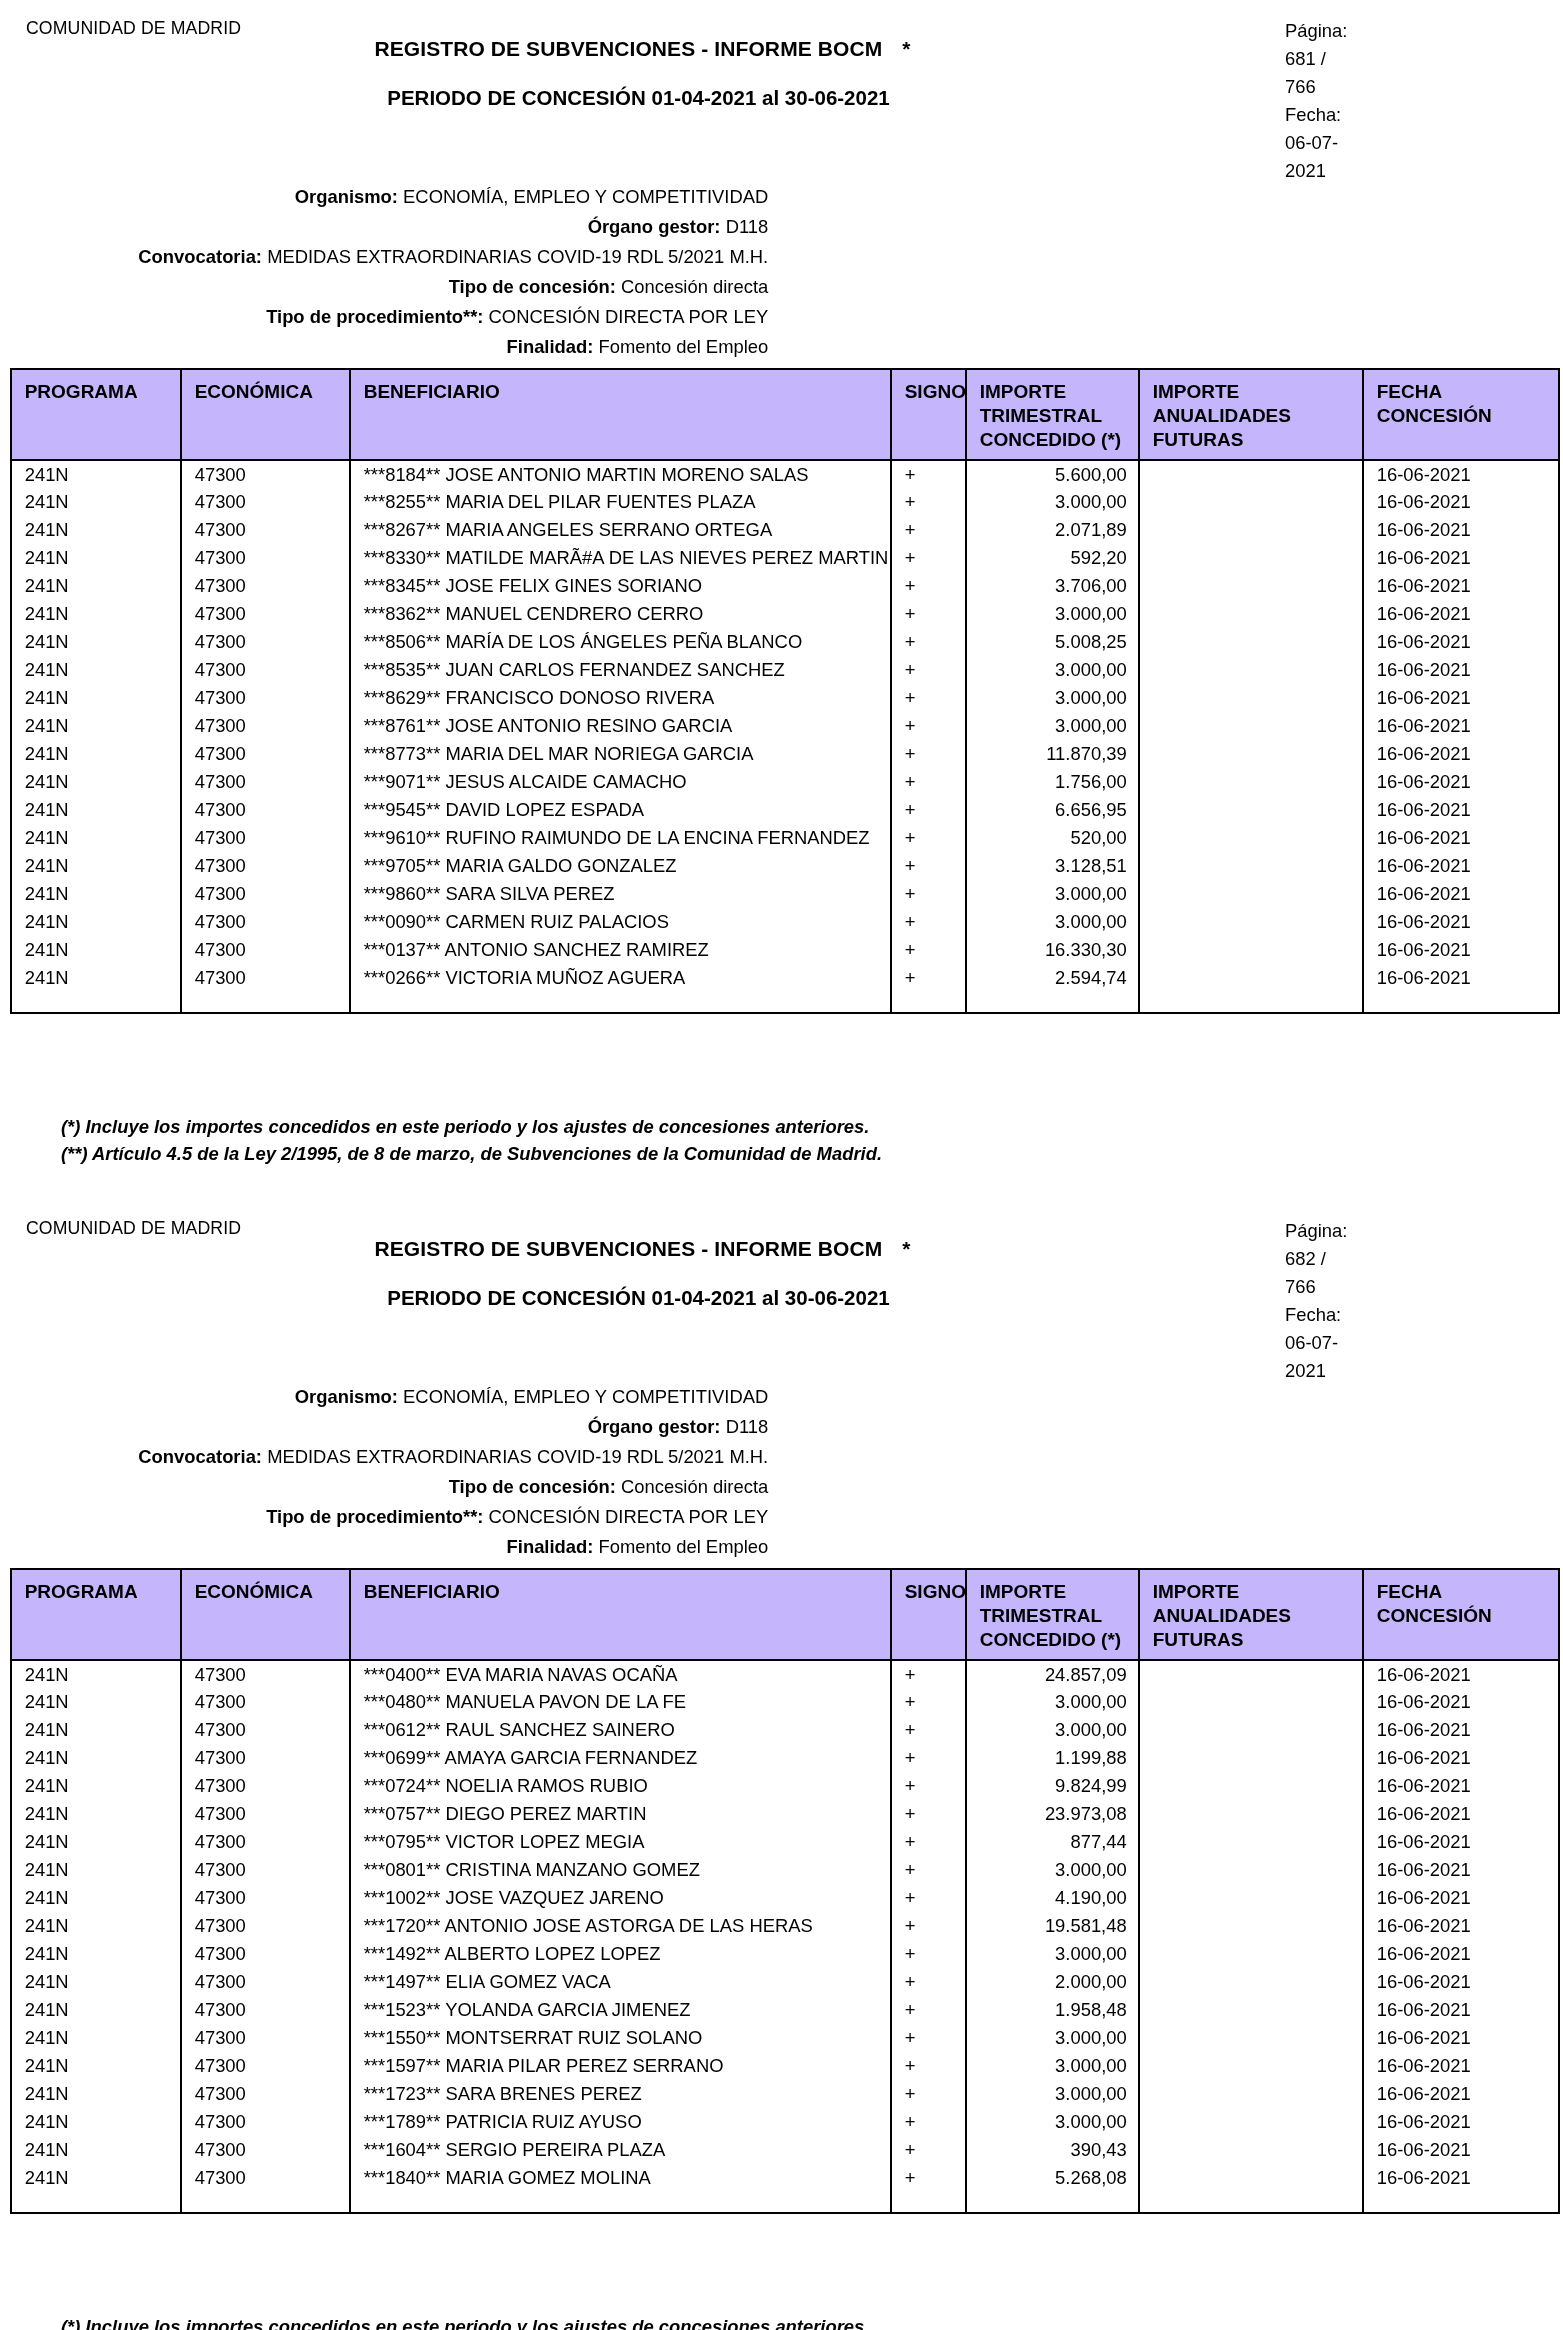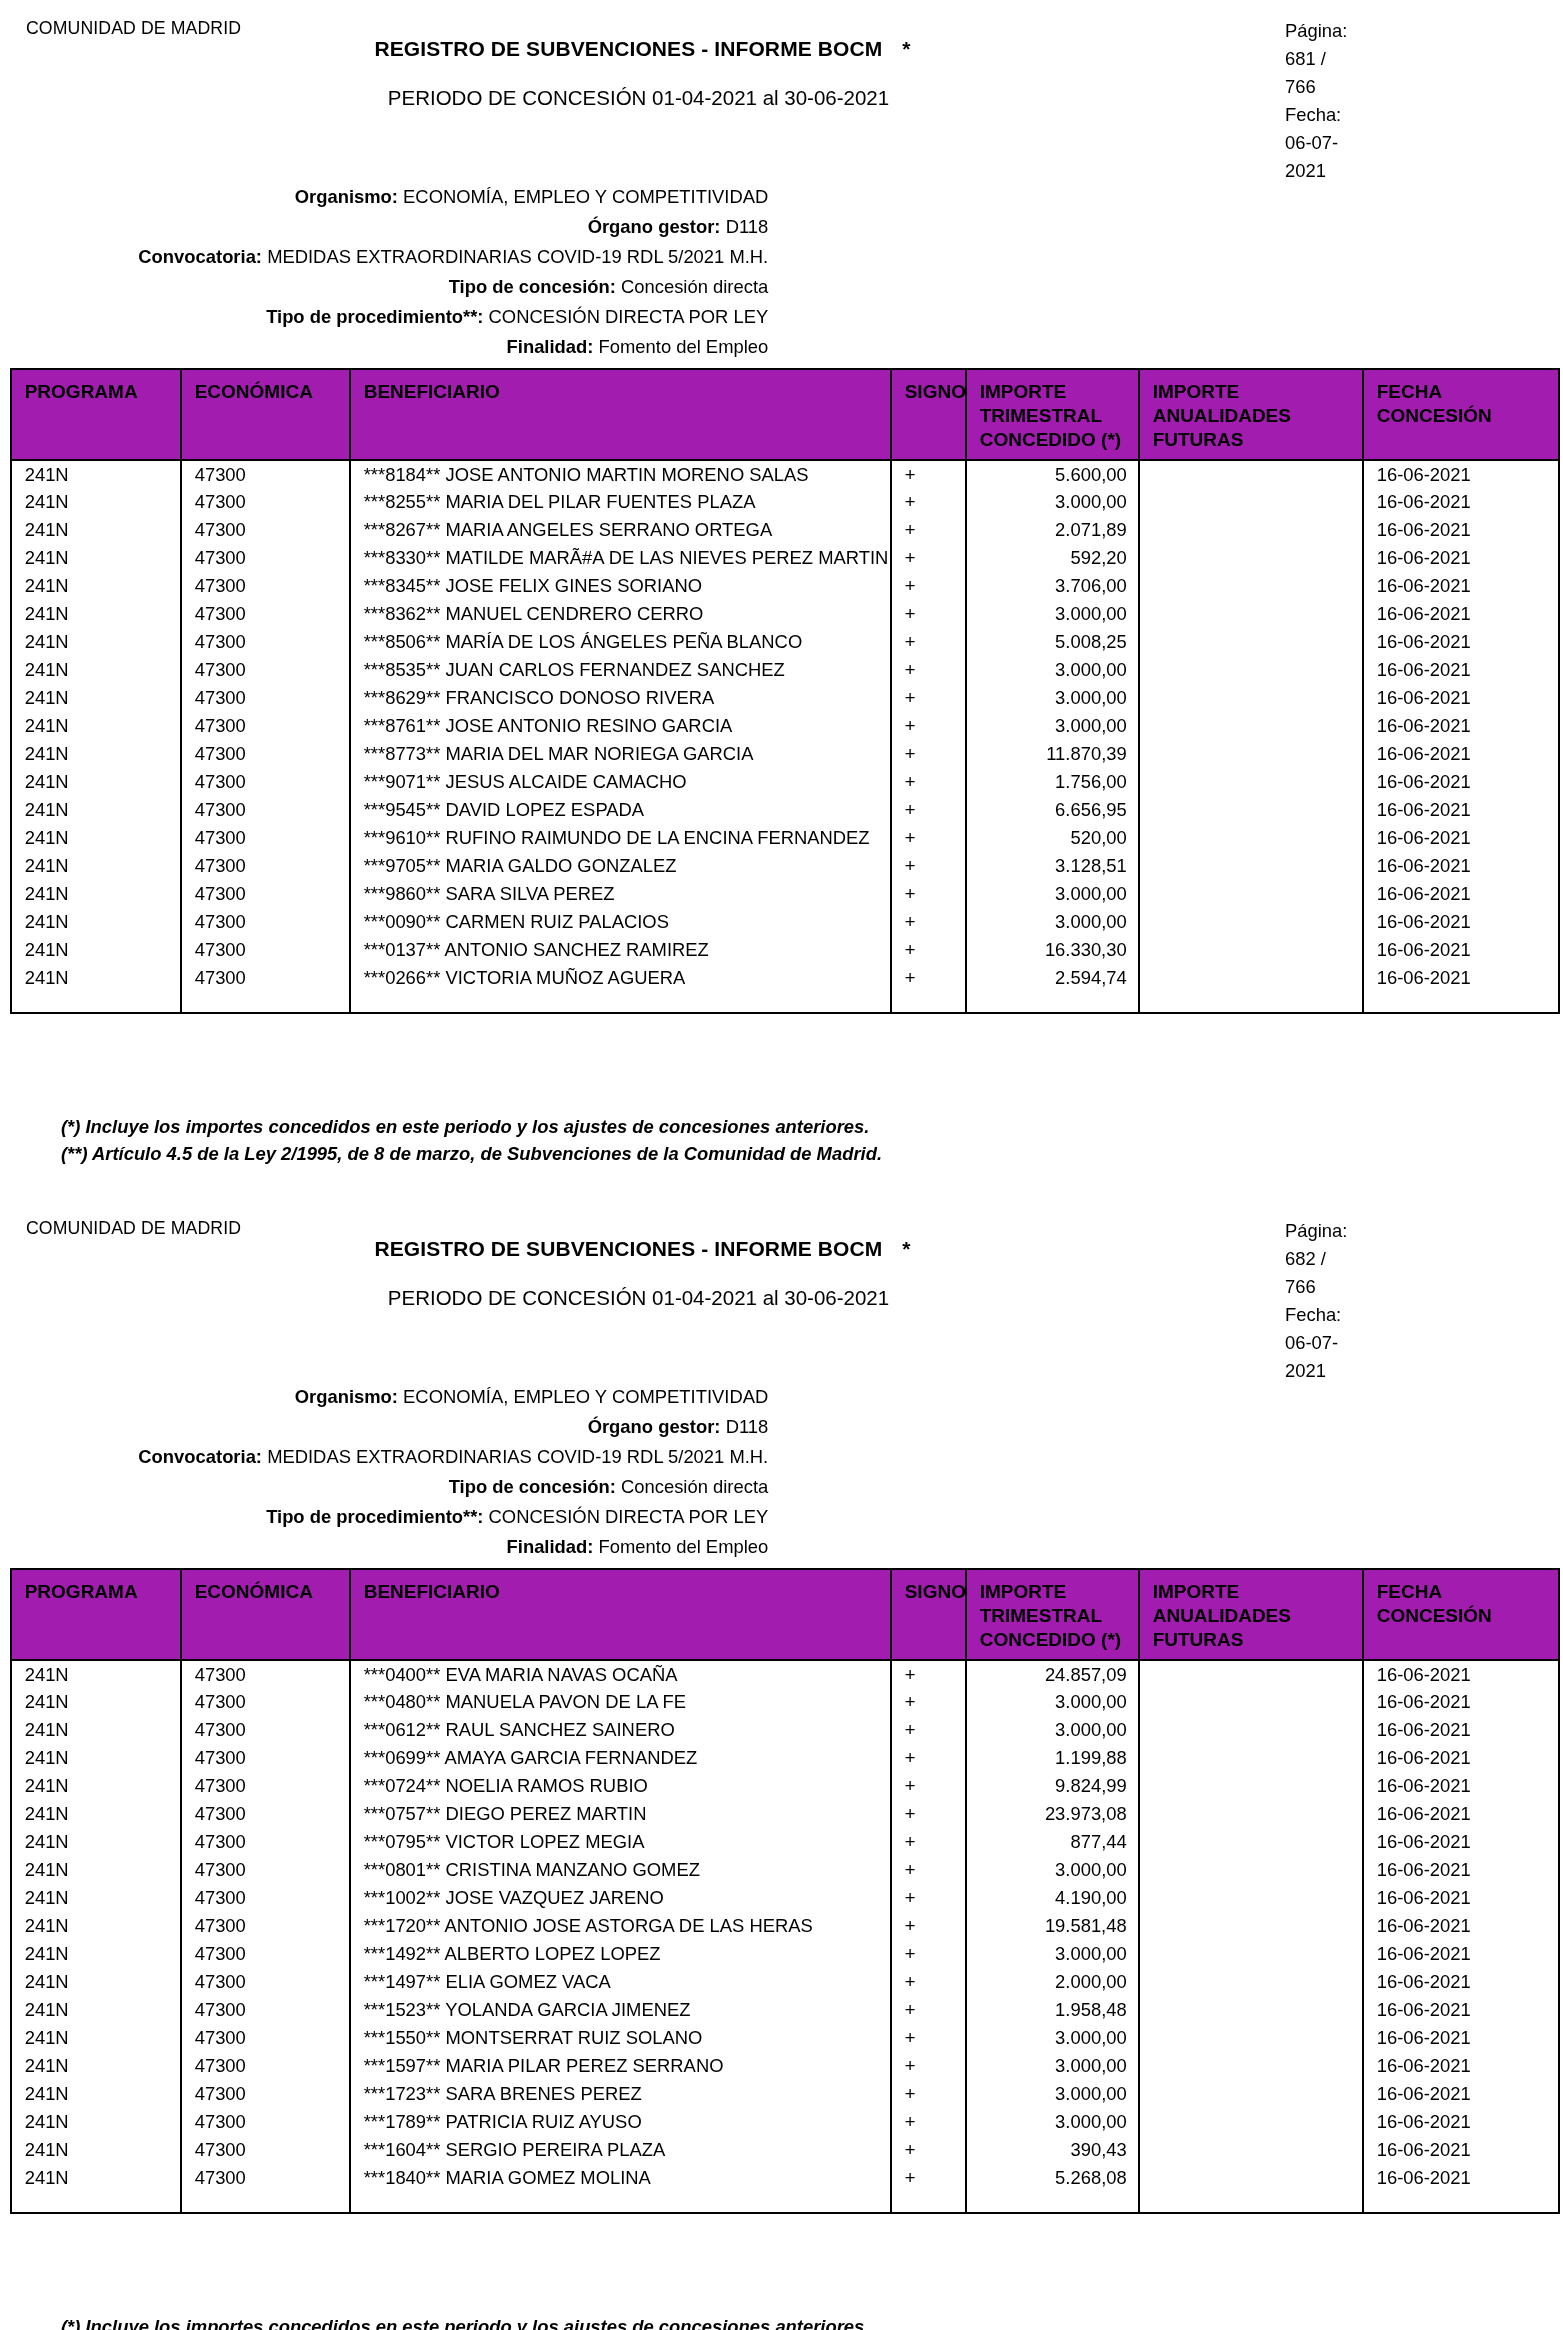--- a/index.html
+++ b/index.html
@@ -13,36 +13,36 @@
   .page-2 { top:1165px; }
   .page-inner { position:relative; width:100%; height:100%; }
   .page-2 .page-inner { transform:translateY(35px); }
 
   .brand { position:absolute; left:26px; top:18.4px; font-size:17.7px; letter-spacing:0.1px; }
 
   .doc-title { position:absolute; left:0; top:37px; width:100%; text-align:center;
                font-size:21px; font-weight:bold; letter-spacing:0.1px;padding-left:8px; }
   .doc-title .mark { display:inline-block; margin-left:20px; font-weight:bold; }
   .doc-subtitle { position:absolute; left:0; top:86px; width:100%; text-align:center;
-                  font-size:20.5px; font-weight:normal; }
+                  font-size:20.5px; font-weight:bold; }
 
   .pageinfo { position:absolute; left:1285px; top:17px; font-size:18.4px; line-height:28px; }
   .pageinfo .lbl { display:inline-block; min-width:74px; }
 
   .meta { position:absolute; left:37px; top:182px; font-size:18.4px;text-align:right; }
   .meta-row { height:30px; line-height:30px; white-space:nowrap; }
   .meta-label { display:inline-block; width:225px; font-weight:bold; }
   .meta-value { display:inline-block; }
 
   table.grid { position:absolute; left:10px; top:368px; width:1548px;
                border-collapse:collapse; table-layout:fixed;
                border:2.8px solid #000; }
   table.grid th, table.grid td { border-left:2.1px solid #000; border-right:2.1px solid #000; }
   table.grid th {
-    background:#a21caf; font-size:19px; font-weight:bold; text-align:left;
+    background:#c4b5fd; font-size:19px; font-weight:bold; text-align:left;
     vertical-align:top; padding:10px 5.7px 7px 12.7px; height:79px; line-height:24px;
     border-bottom:2.8px solid #000;
   }
   table.grid td {
     font-size:18.4px; height:28px; vertical-align:middle;
     padding:0 5.7px 0 12.7px; white-space:nowrap; overflow:hidden;
   }
   table.grid td.num { text-align:right; padding-right:11.3px; }
   table.grid tr.spacer td { height:21px; }
 

